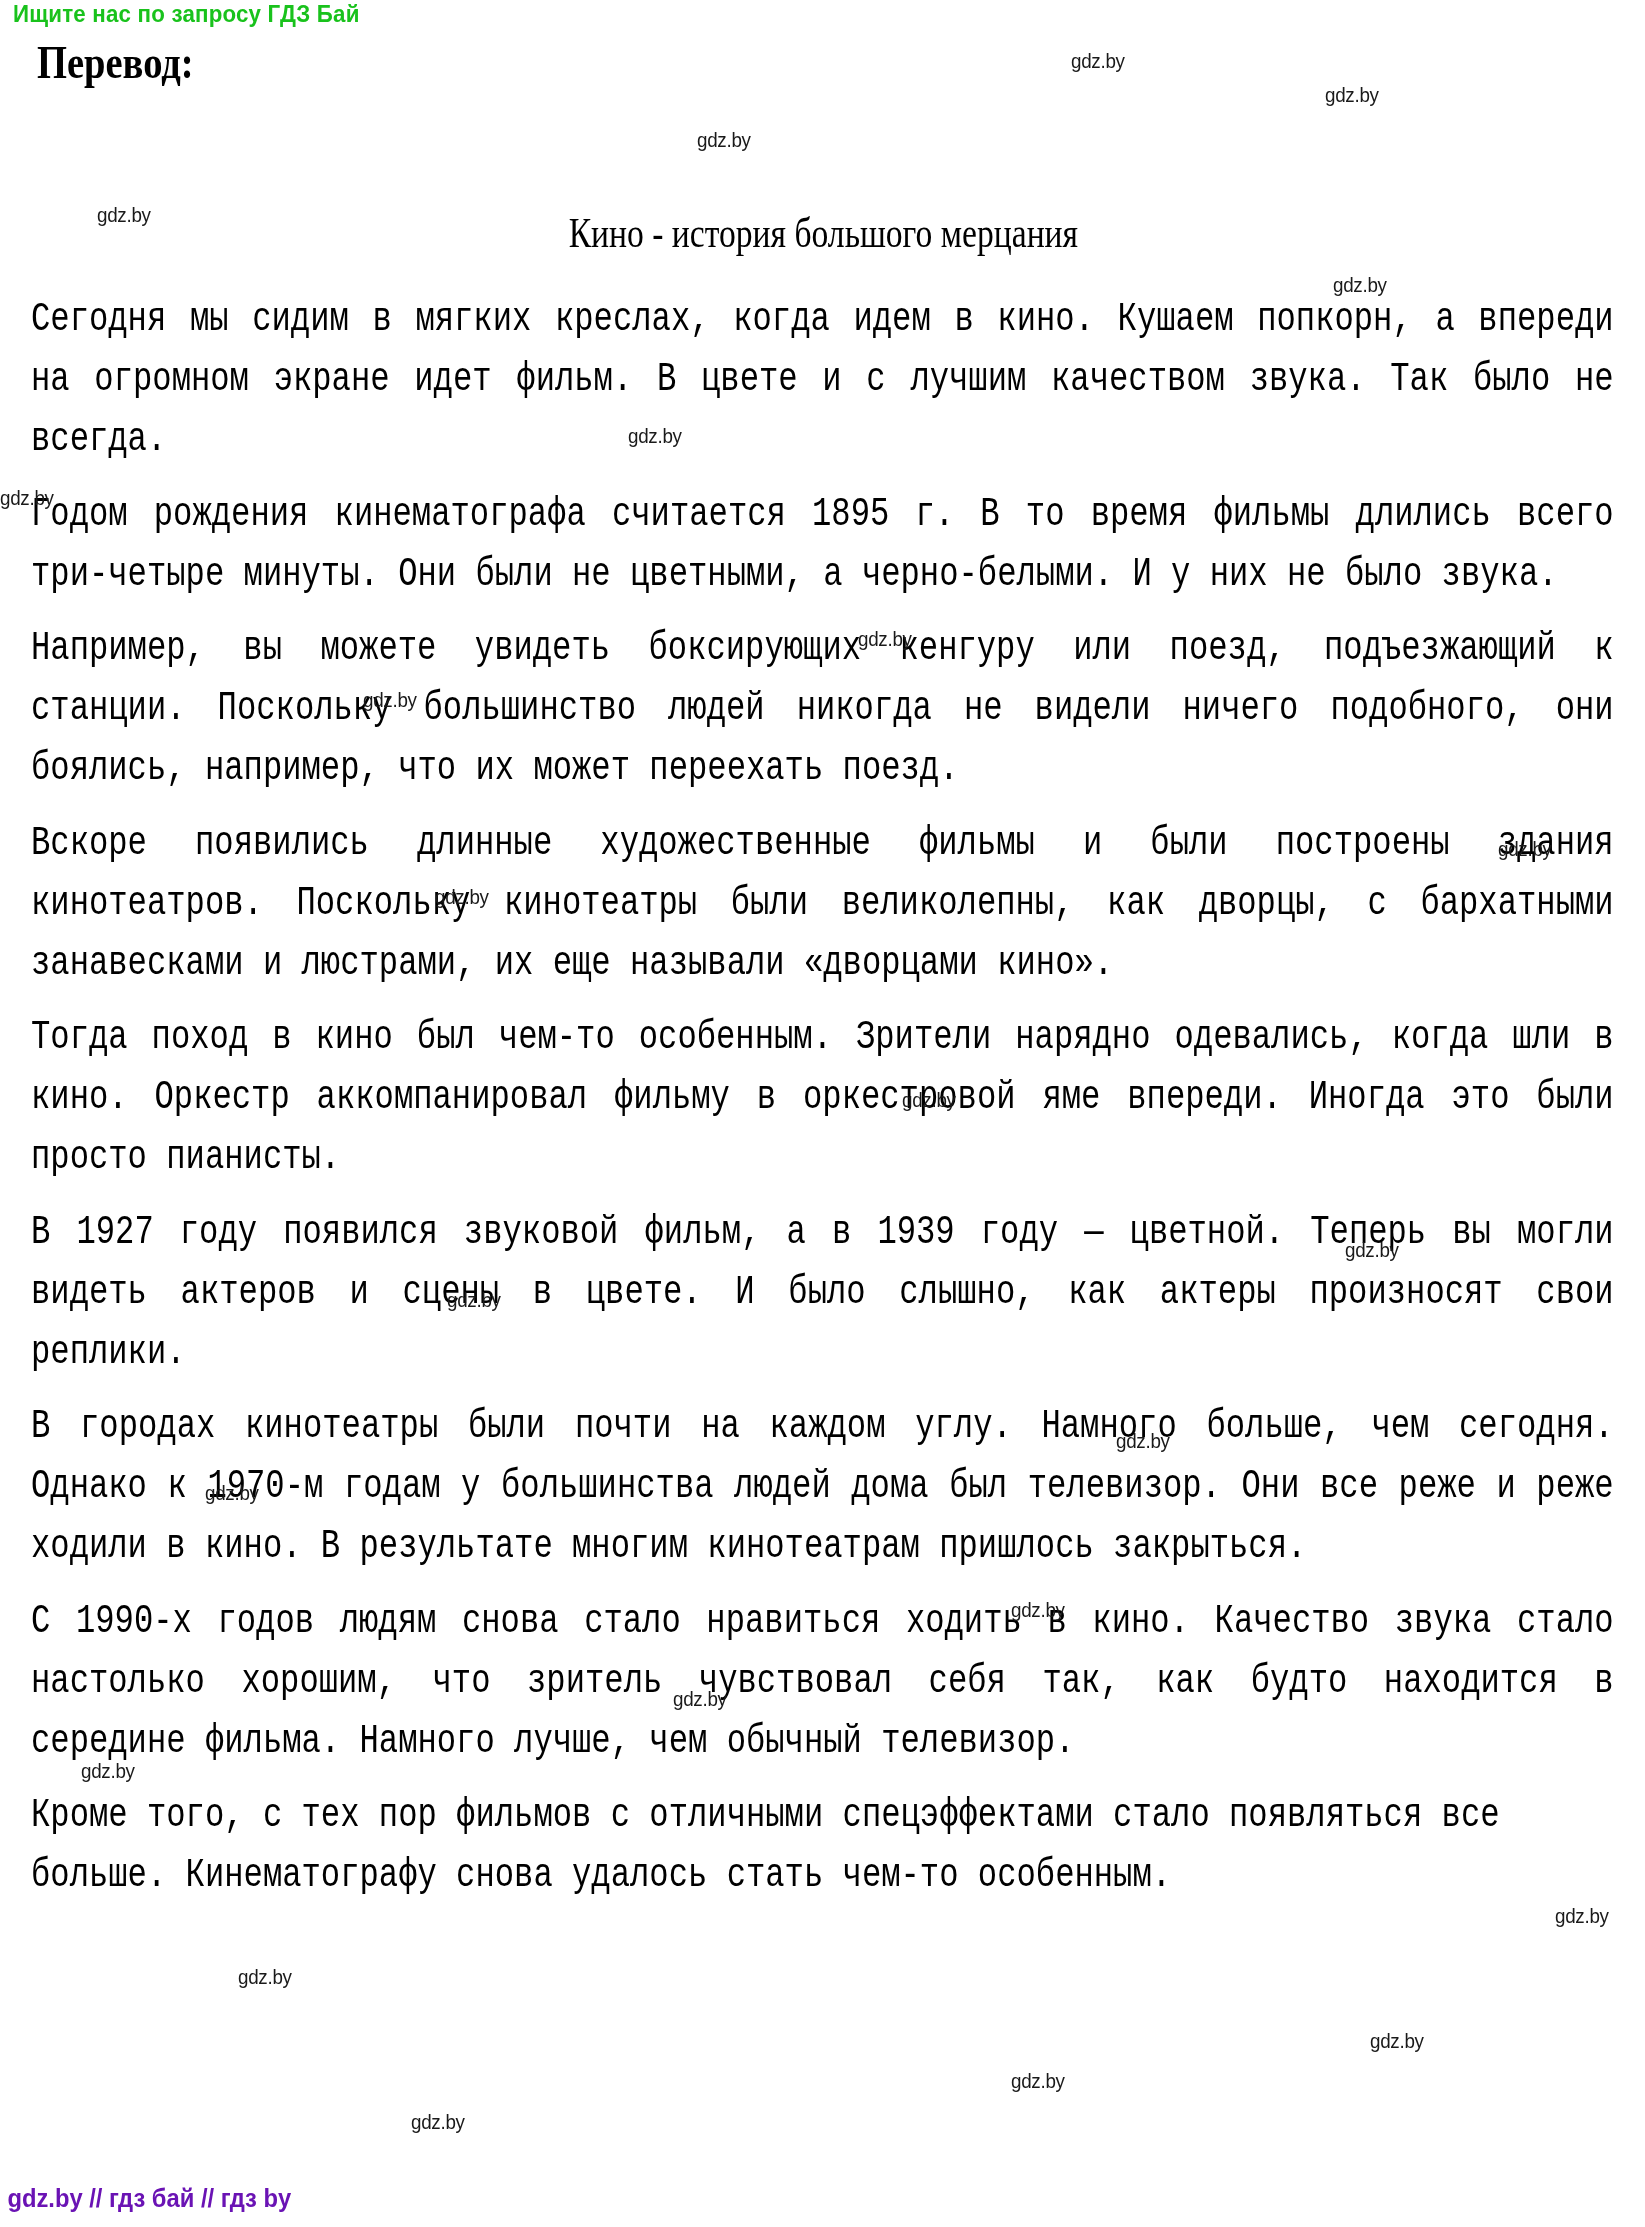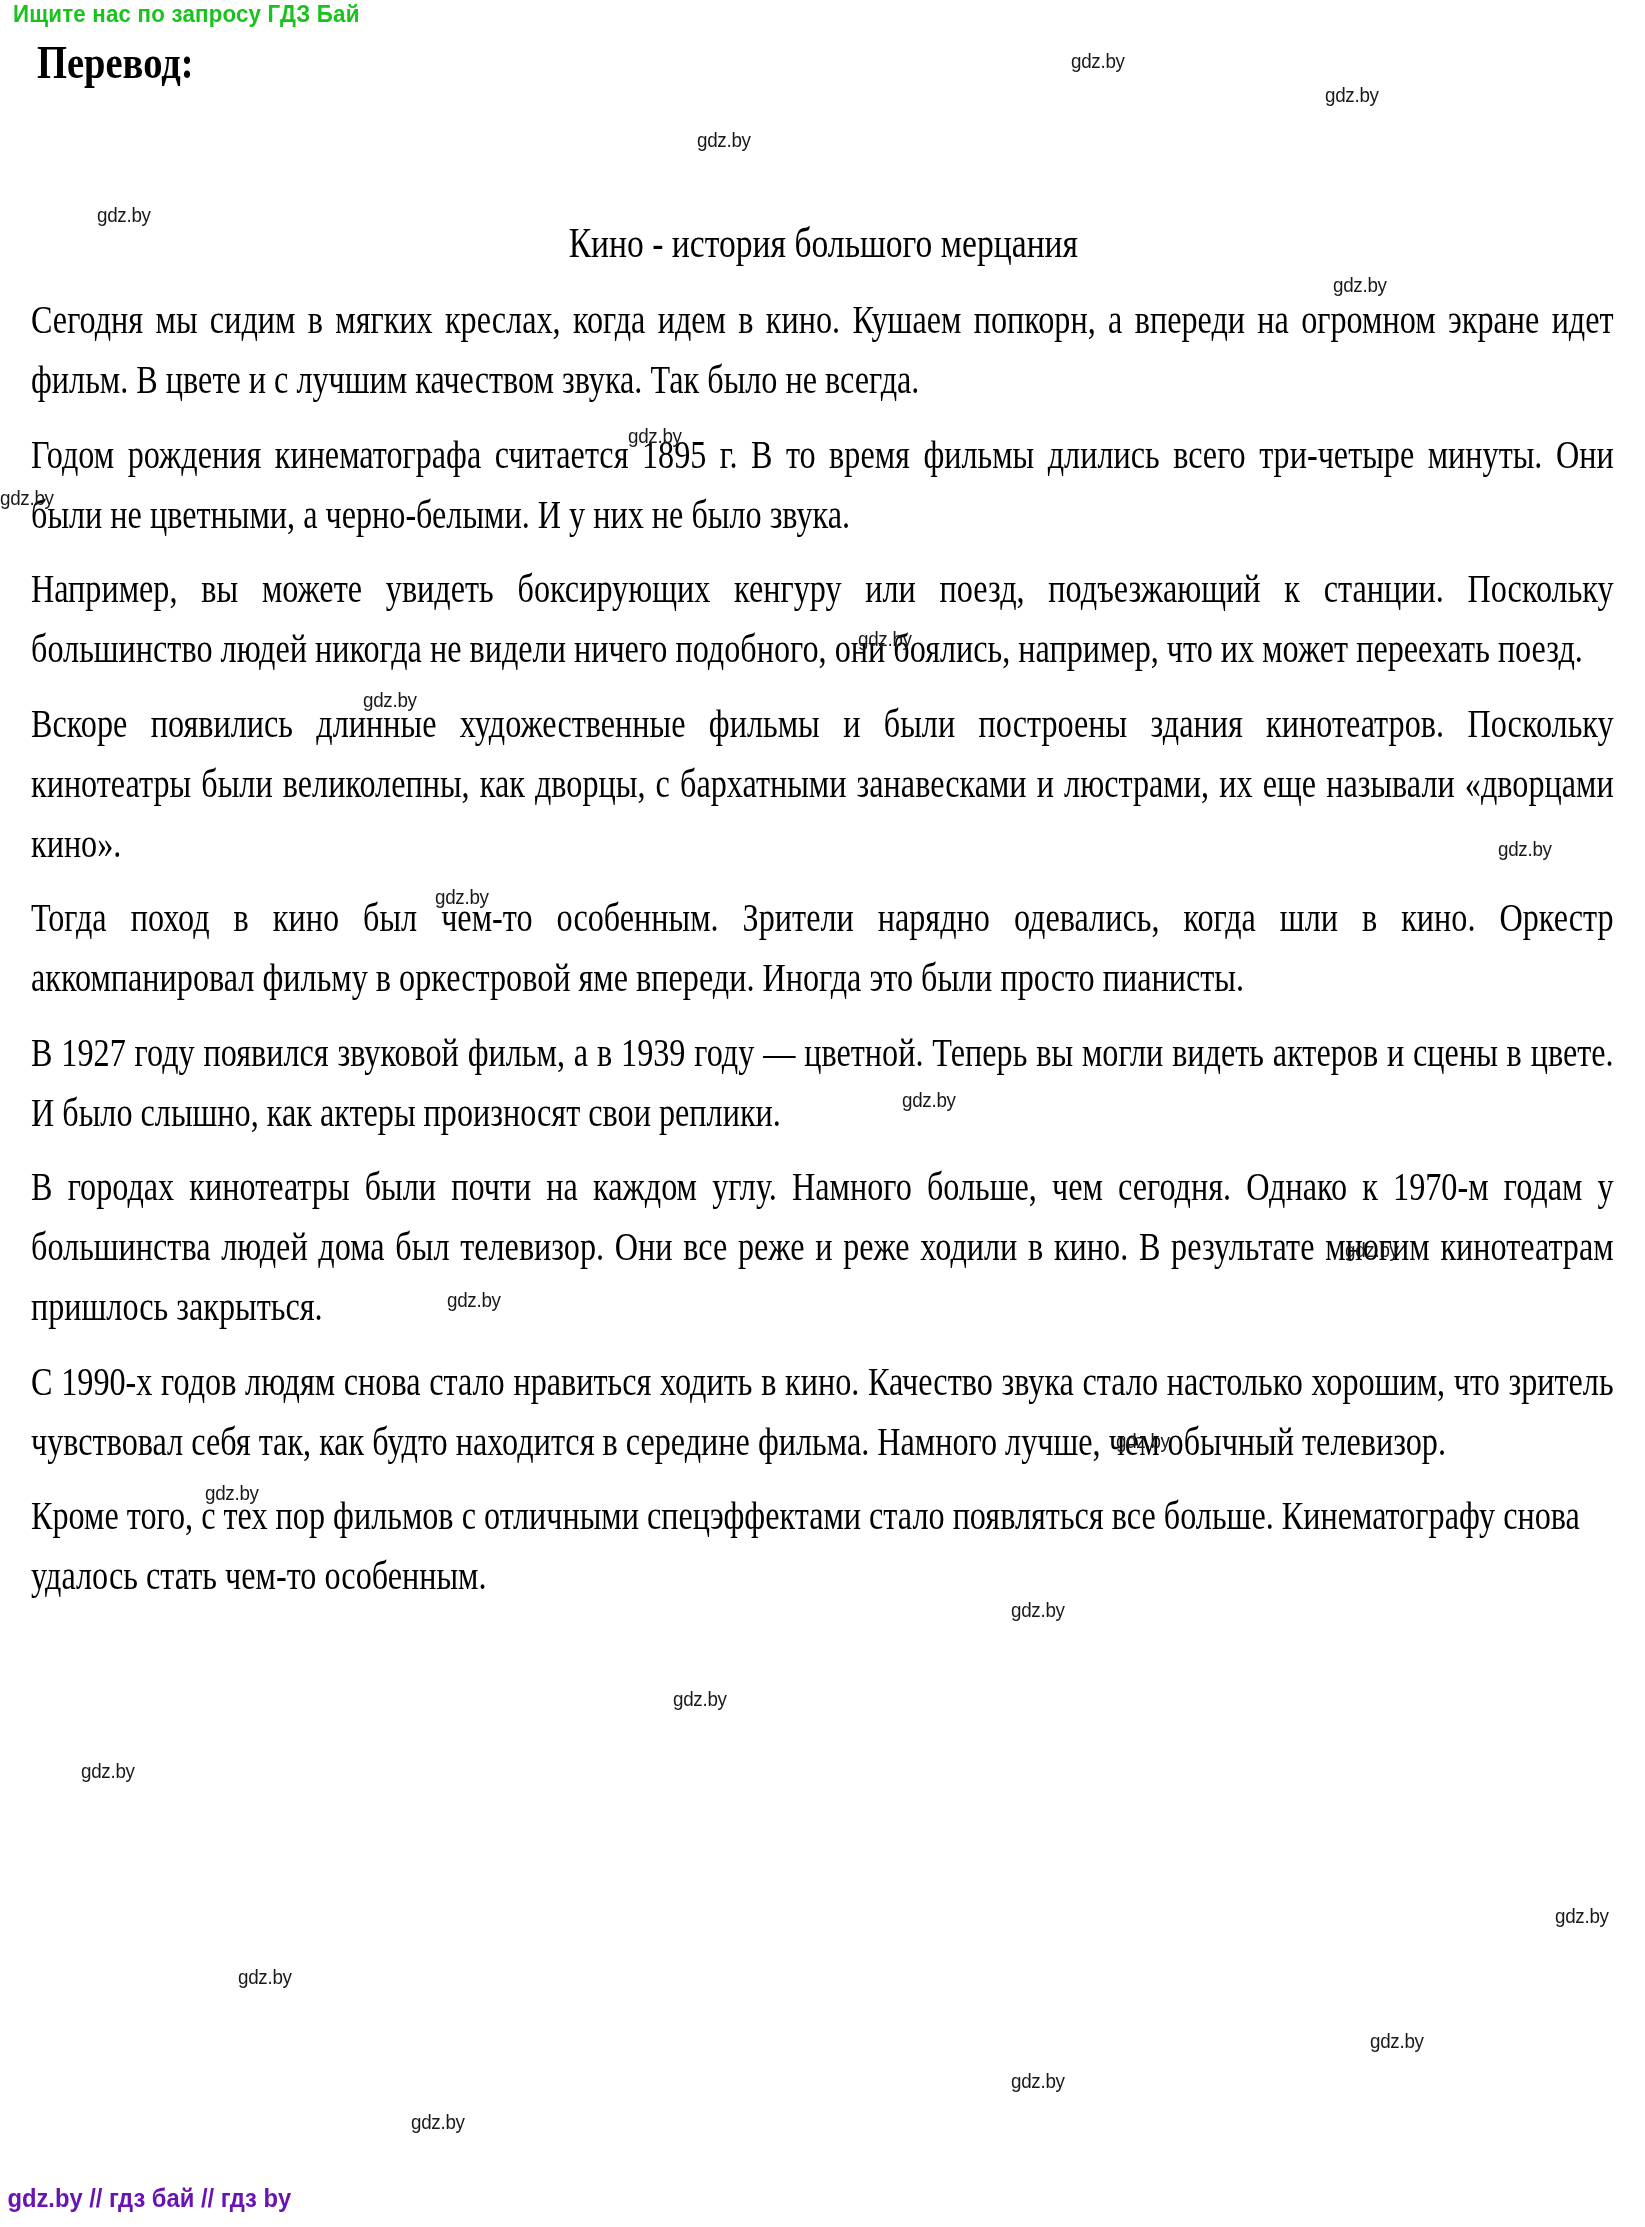--- a/index.html
+++ b/index.html
@@ -62,41 +62,42 @@
     position: absolute;
     top: 39px;
     left: 6.4px;
     transform: scaleX(0.82);
     transform-origin: left top;
     white-space: nowrap;
   }
 
   .article-title {
     position: absolute;
-    top: 222px;
+    top: 212px;
     left: 0;
     width: 1584px;
     text-align: center;
     font-size: 42px;
     line-height: 1;
     font-weight: normal;
     margin: 0;
   }
   .article-title span {
     display: inline-block;
     transform: scaleX(0.80);
     transform-origin: center top;
     white-space: nowrap;
   }
 
   .body-text {
     position: absolute;
     top: 290px;
     left: 0;
     width: 1584px;
+    font-family: Liberation Mono, monospace;
   }
 
   p.para {
     margin: 0 0 0 0;
     padding: 0;
     font-size: 40px;
     line-height: 60px;
     text-align: justify;
     text-justify: inter-word;
     transform: scaleX(0.805);

